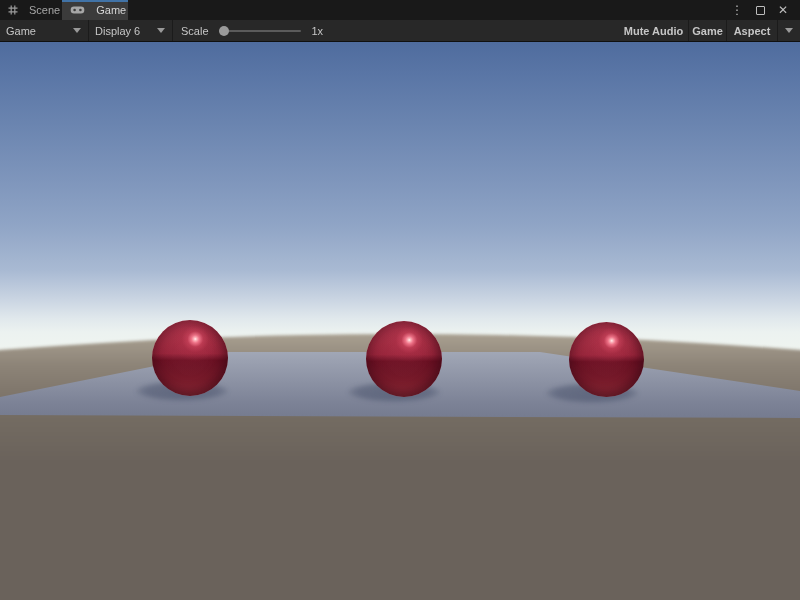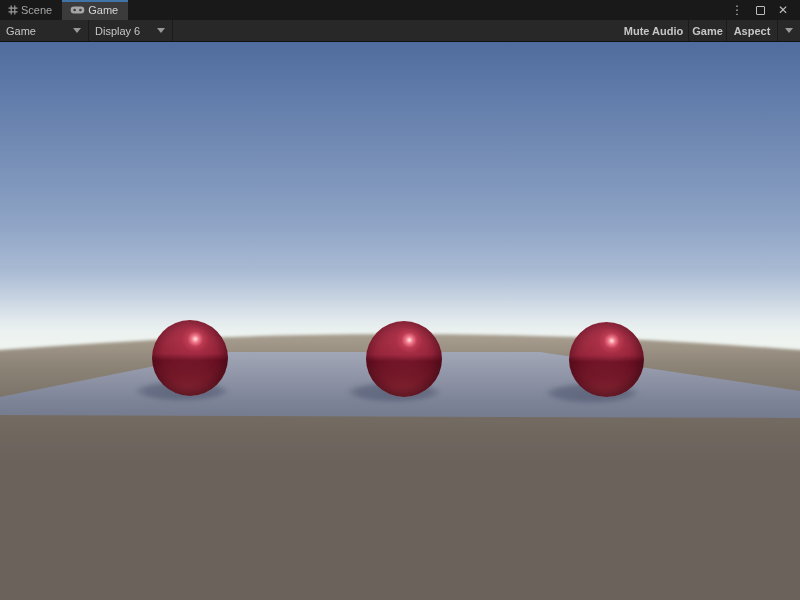--- a/index.html
+++ b/index.html
@@ -9,21 +9,21 @@
     background:#191919;
     font-family:"Liberation Sans", sans-serif;
     -webkit-font-smoothing:antialiased;
   }
   
   .tabbar{
     position:absolute;left:0;top:0;width:800px;height:20px;
     background:#191919;display:flex;align-items:stretch;
   }
   .tab{
-    display:flex;align-items:center;gap:3px;padding:0 10px 0 8px;
+    display:flex;align-items:center;gap:11px;padding:0 2px 0 8px;
     font-size:11px;color:#a6a6a6;position:relative;cursor:default;
   }
   .tab.active{
     background:#3b3b3b;color:#d6d6d6;
   }
   .tab.active::before{
     content:"";position:absolute;left:0;top:0;right:0;height:2px;background:#4173a7;
   }
   .tab .ticon{display:inline-flex;align-items:center;}
   .win-controls{
@@ -124,20 +124,28 @@
 
   <div class="toolbar">
     <div class="tb dd sepr" style="width:89px">
       <span>Game</span>
       <span class="arrow"></span>
     </div>
     <div class="tb dd sepr" style="width:84px">
       <span>Display 6</span>
       <span class="arrow"></span>
     </div>
+    <div class="tb scale-group" style="width:158px">
+      <span>Scale</span>
+      <span class="slider">
+        <span class="track"></span>
+        <span class="knob"></span>
+      </span>
+      <span>1x</span>
+    </div>
     <div class="tb spacer"></div>
     <div class="tb btn sepr" style="width:70px">
       <span>Mute Audio</span>
     </div>
     <div class="tb btn sepr" style="width:38px">
       <span>Game</span>
     </div>
     <div class="tb btn sepr" style="width:51px">
       <span>Aspect</span>
     </div>

